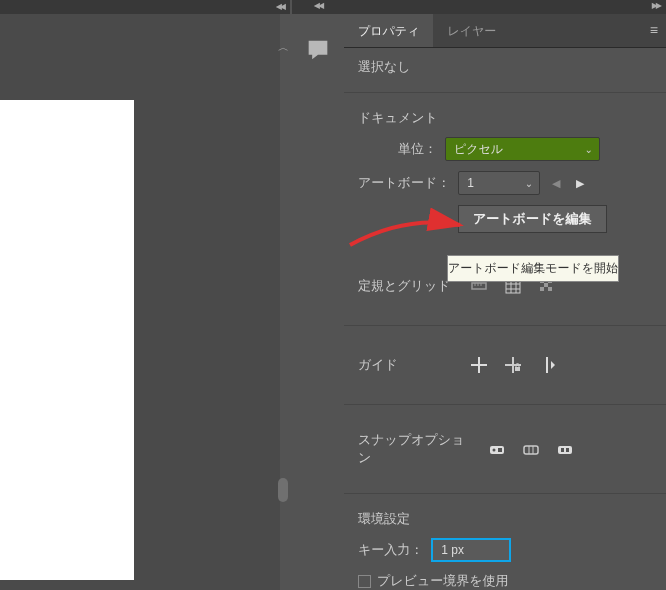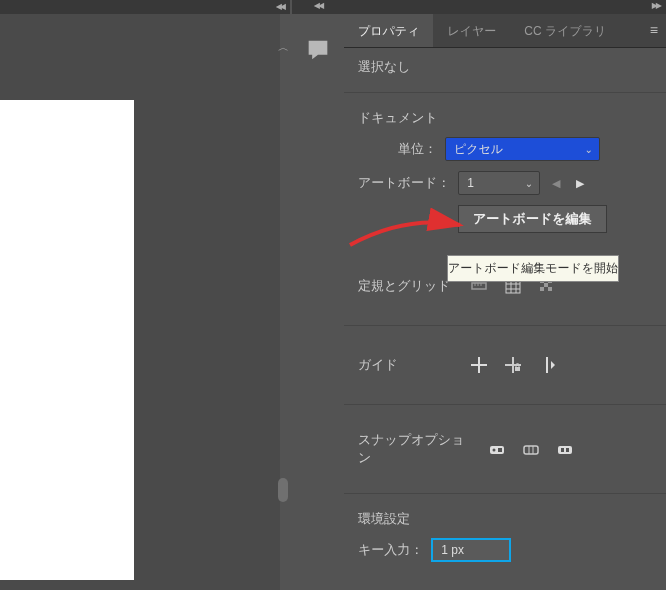--- a/index.html
+++ b/index.html
@@ -24,21 +24,21 @@
 .tab { padding: 0 14px; line-height: 34px; color: #999; cursor: pointer; font-size: 12px; }
 .tab.active { color: #eee; background: #535353; }
 .tabs-bg { background: #434343; flex: 1; display: flex; }
 .tab.first { background: #535353; }
 
 .section { padding: 10px 14px; }
 .label { color: #ccc; font-size: 13px; }
 .row { display: flex; align-items: center; margin: 10px 0; gap: 8px; }
 .row-label { color: #ccc; font-size: 13px; text-align: right; }
 
-.select { background: #1d4ed8; border: 1px solid #3a3a3a; color: #ddd; height: 24px; padding: 0 22px 0 8px; font-size: 12px; position: relative; border-radius: 2px; display: inline-flex; align-items: center; min-width: 120px; }
+.select { background: #4d7c0f; border: 1px solid #3a3a3a; color: #ddd; height: 24px; padding: 0 22px 0 8px; font-size: 12px; position: relative; border-radius: 2px; display: inline-flex; align-items: center; min-width: 120px; }
 .select .chev { position: absolute; right: 6px; top: 6px; font-size: 10px; color: #ccc; }
 
 .num-select { background: #5a5a5a; border: 1px solid #3a3a3a; color: #ddd; height: 24px; padding: 0 22px 0 8px; font-size: 12px; position: relative; border-radius: 2px; display: inline-flex; align-items: center; width: 82px; }
 .num-select .chev { position: absolute; right: 6px; top: 6px; font-size: 10px; color: #ccc; }
 
 .arrow-btn { width: 16px; height: 16px; color: #888; font-size: 11px; display: inline-flex; align-items: center; justify-content: center; }
 .arrow-btn.enabled { color: #ddd; }
 
 .btn { background: #5f5f5f; border: 1px solid #3a3a3a; color: #eee; height: 28px; padding: 0 14px; font-size: 13px; border-radius: 0; display: inline-flex; align-items: center; cursor: pointer; }
 
@@ -75,21 +75,20 @@
     <path fill="#b8b8b8" d="M4 4h16v12H12l-5 4v-4H4z"></path>
   </svg>
 </div>
 
 <div class="right-panel">
   <div class="topbar">▶▶</div>
   <div class="tabs">
     <div class="tab first active">プロパティ</div>
     <div class="tabs-bg">
       <div class="tab">レイヤー</div>
-      <div class="tab">CC ライブラリ</div>
     </div>
   </div>
   <span class="menu-icon">≡</span>
 
   <div class="section">
     <div class="label">選択なし</div>
   </div>
   <div class="divider"></div>
 
   <div class="section">
@@ -204,20 +203,24 @@
       </span>
     </div>
   </div>
   <div class="divider"></div>
 
   <div class="section">
     <div class="label">環境設定</div>
     <div class="row">
       <span class="row-label">キー入力：</span>
       <input class="input" value="1 px" style="">
+    </div>
+    <div class="checkbox-row">
+      <span class="checkbox"></span>
+      <span>プレビュー境界を使用</span>
     </div>
 
   </div>
 </div>
 
 <div class="tooltip">アートボード編集モードを開始</div>
 
 <svg class="red-arrow" width="130" height="50">
   <defs>
       <marker id="ah" markerWidth="10" markerHeight="10" refX="8" refY="3" orient="auto">

